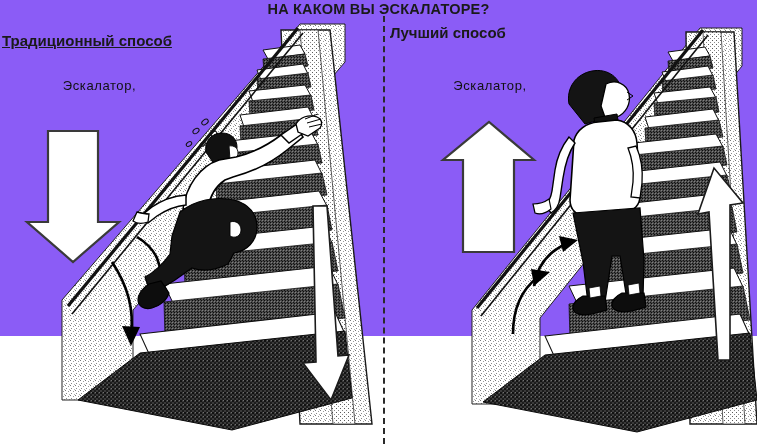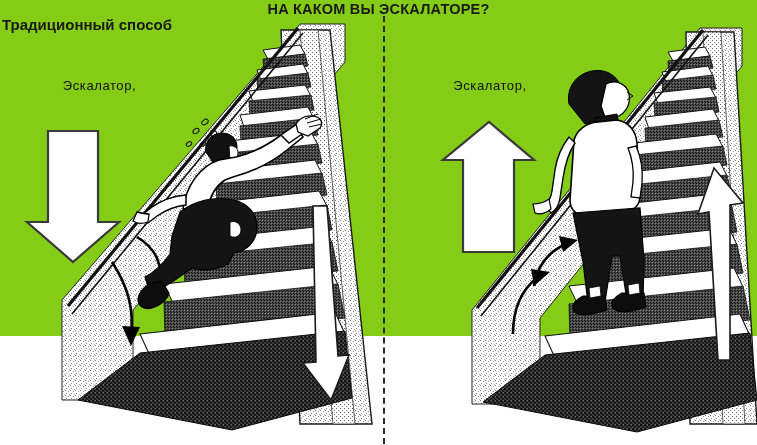--- a/index.html
+++ b/index.html
@@ -12,21 +12,21 @@
     height: 445px;
     overflow: hidden;
     font-family: "Liberation Sans", sans-serif;
     color: #000;
     position: relative;
   }
   #stage {
     position: relative;
     width: 757px;
     height: 336px;
-    background: #84cc16;
+    background: #8b5cf6;
   }
   
   .title {
     position: absolute;
     top: 0px;
     left: 0;
     width: 757px;
     text-align: center;
     font-family: "Liberation Sans", sans-serif;
     font-weight: bold;
@@ -39,21 +39,21 @@
   
   .panel-heading {
     position: absolute;
     font-family: "Liberation Sans", sans-serif;
     font-weight: bold;
     font-size: 15px;
     color: #1a1a1a;
     white-space: nowrap;
     line-height: 18px;
   }
-  #heading-left  { top: 16px; left: 2px; }
+  #heading-left  { top: 32px; left: 2px; text-decoration: underline; }
   #heading-right { top: 24px; left: 390px; }
 
   
   .caption {
     position: absolute;
     font-family: "Liberation Sans", sans-serif;
     font-size: 13px;
     color: #111;
     text-align: center;
     line-height: 19px;
@@ -84,20 +84,21 @@
 </style>
 </head>
 <body>
 
 <div id="stage">
 
   <div class="title">НА КАКОМ ВЫ ЭСКАЛАТОРЕ?</div>
 
   <div class="panel-heading" id="heading-left">Традиционный способ</div>
 
+  <div class="panel-heading" id="heading-right">Лучший способ</div>
 
   <div class="caption" id="caption-left">
     <span class="l1">Эскалатор,</span>
   </div>
 
   <div class="caption" id="caption-right">
     <span class="l1">Эскалатор,</span>
   </div>
 
   <div id="divider"></div>

